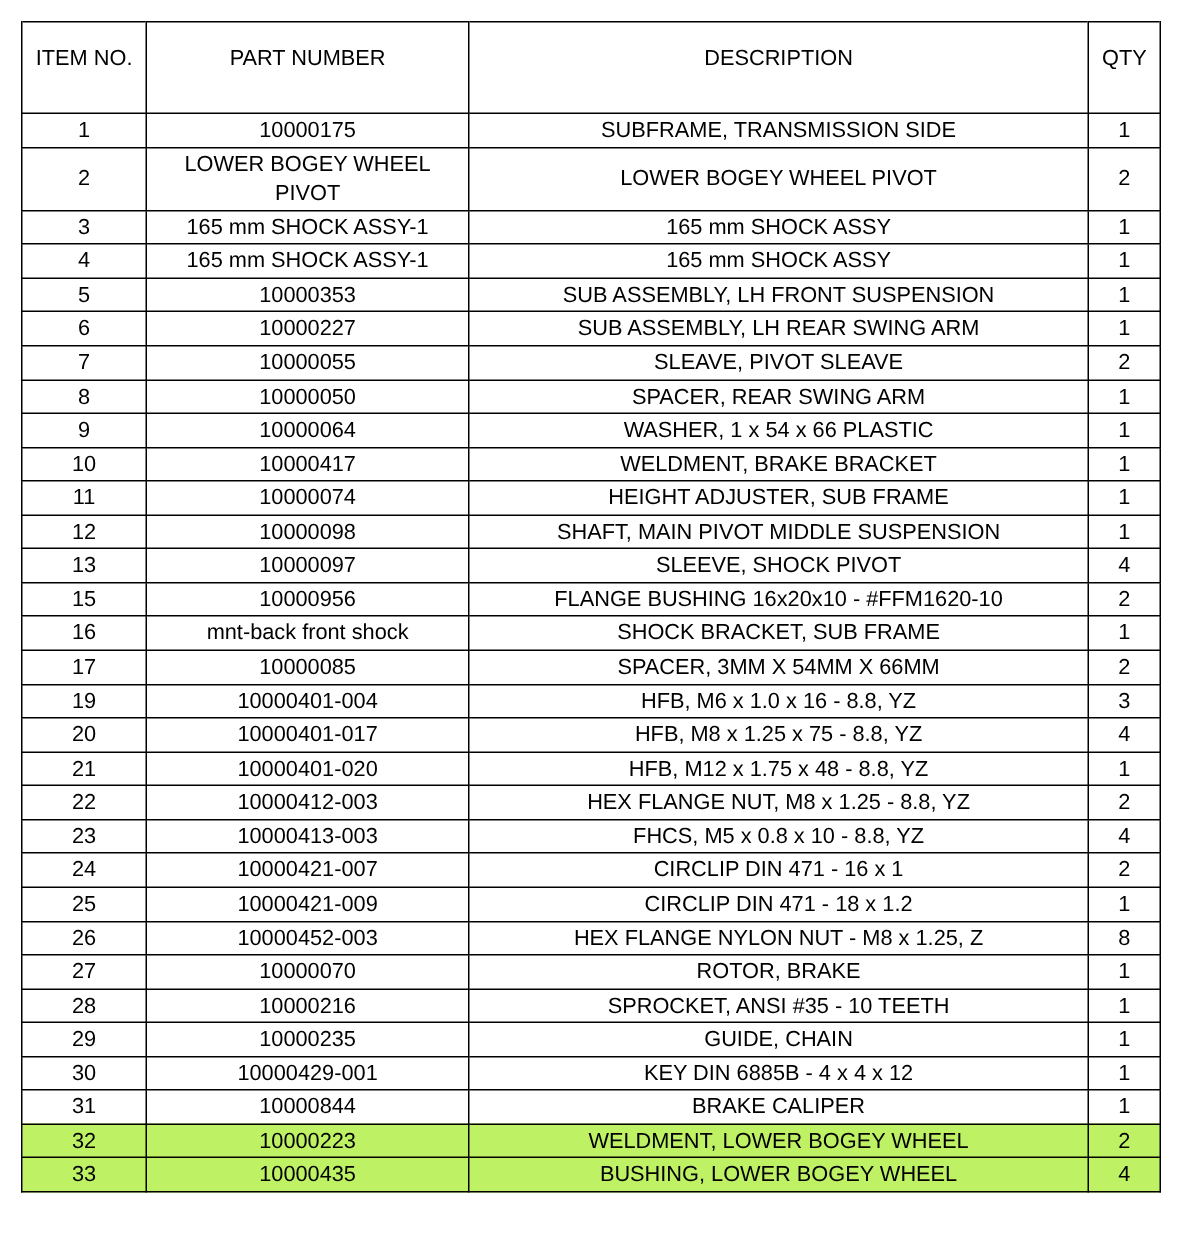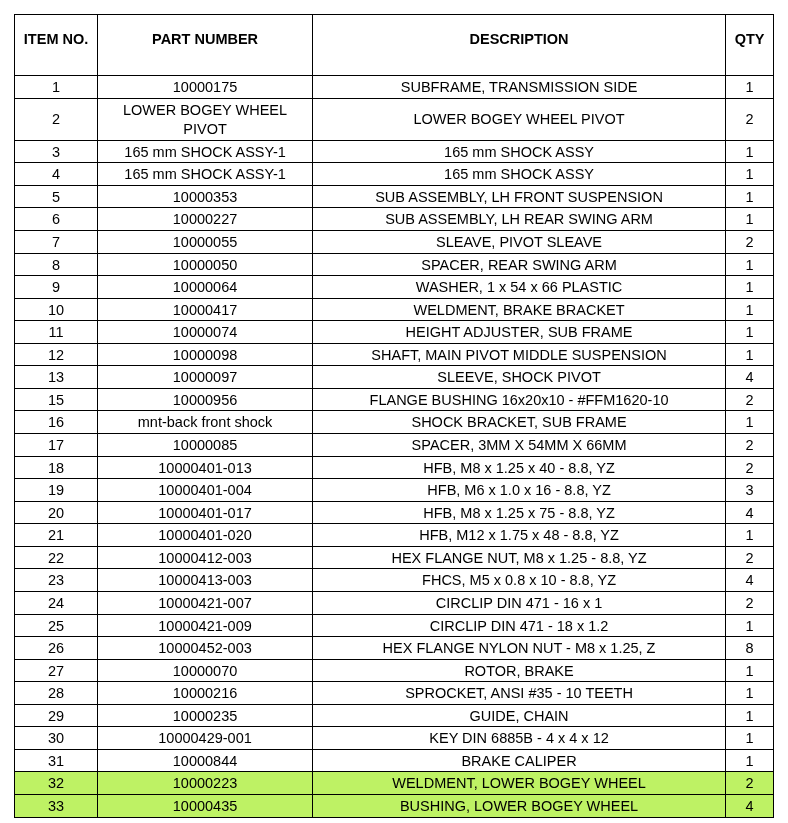--- a/index.html
+++ b/index.html
@@ -9,21 +9,21 @@
     font-size: 14.5px;
     color: #000;
     background: #fff;
   }
   table {
     border-collapse: collapse;
     border: 1.5px solid #000;
     width: 760px;
   }
   th {
-    font-weight: 700;
+    font-weight: 400;
     text-align: center;
     border-left: 1px solid #000;
     border-right: 1px solid #000;
     border-bottom: 1px solid #000;
     padding: 16px 6px 28px 6px;
     vertical-align: top;
   }
   td {
     border: 1px solid #000;
     padding: 2px 6px 0 6px;
@@ -146,26 +146,20 @@
         <td>SHOCK BRACKET, SUB FRAME</td>
         <td>1</td>
       </tr>
       <tr>
         <td>17</td>
         <td>10000085</td>
         <td>SPACER, 3MM X 54MM X 66MM</td>
         <td>2</td>
       </tr>
       <tr>
-        <td>18</td>
-        <td>10000401-013</td>
-        <td>HFB, M8 x 1.25 x 40 - 8.8, YZ</td>
-        <td>2</td>
-      </tr>
-      <tr>
         <td>19</td>
         <td>10000401-004</td>
         <td>HFB, M6 x 1.0 x 16 - 8.8, YZ</td>
         <td>3</td>
       </tr>
       <tr>
         <td>20</td>
         <td>10000401-017</td>
         <td>HFB, M8 x 1.25 x 75 - 8.8, YZ</td>
         <td>4</td>

